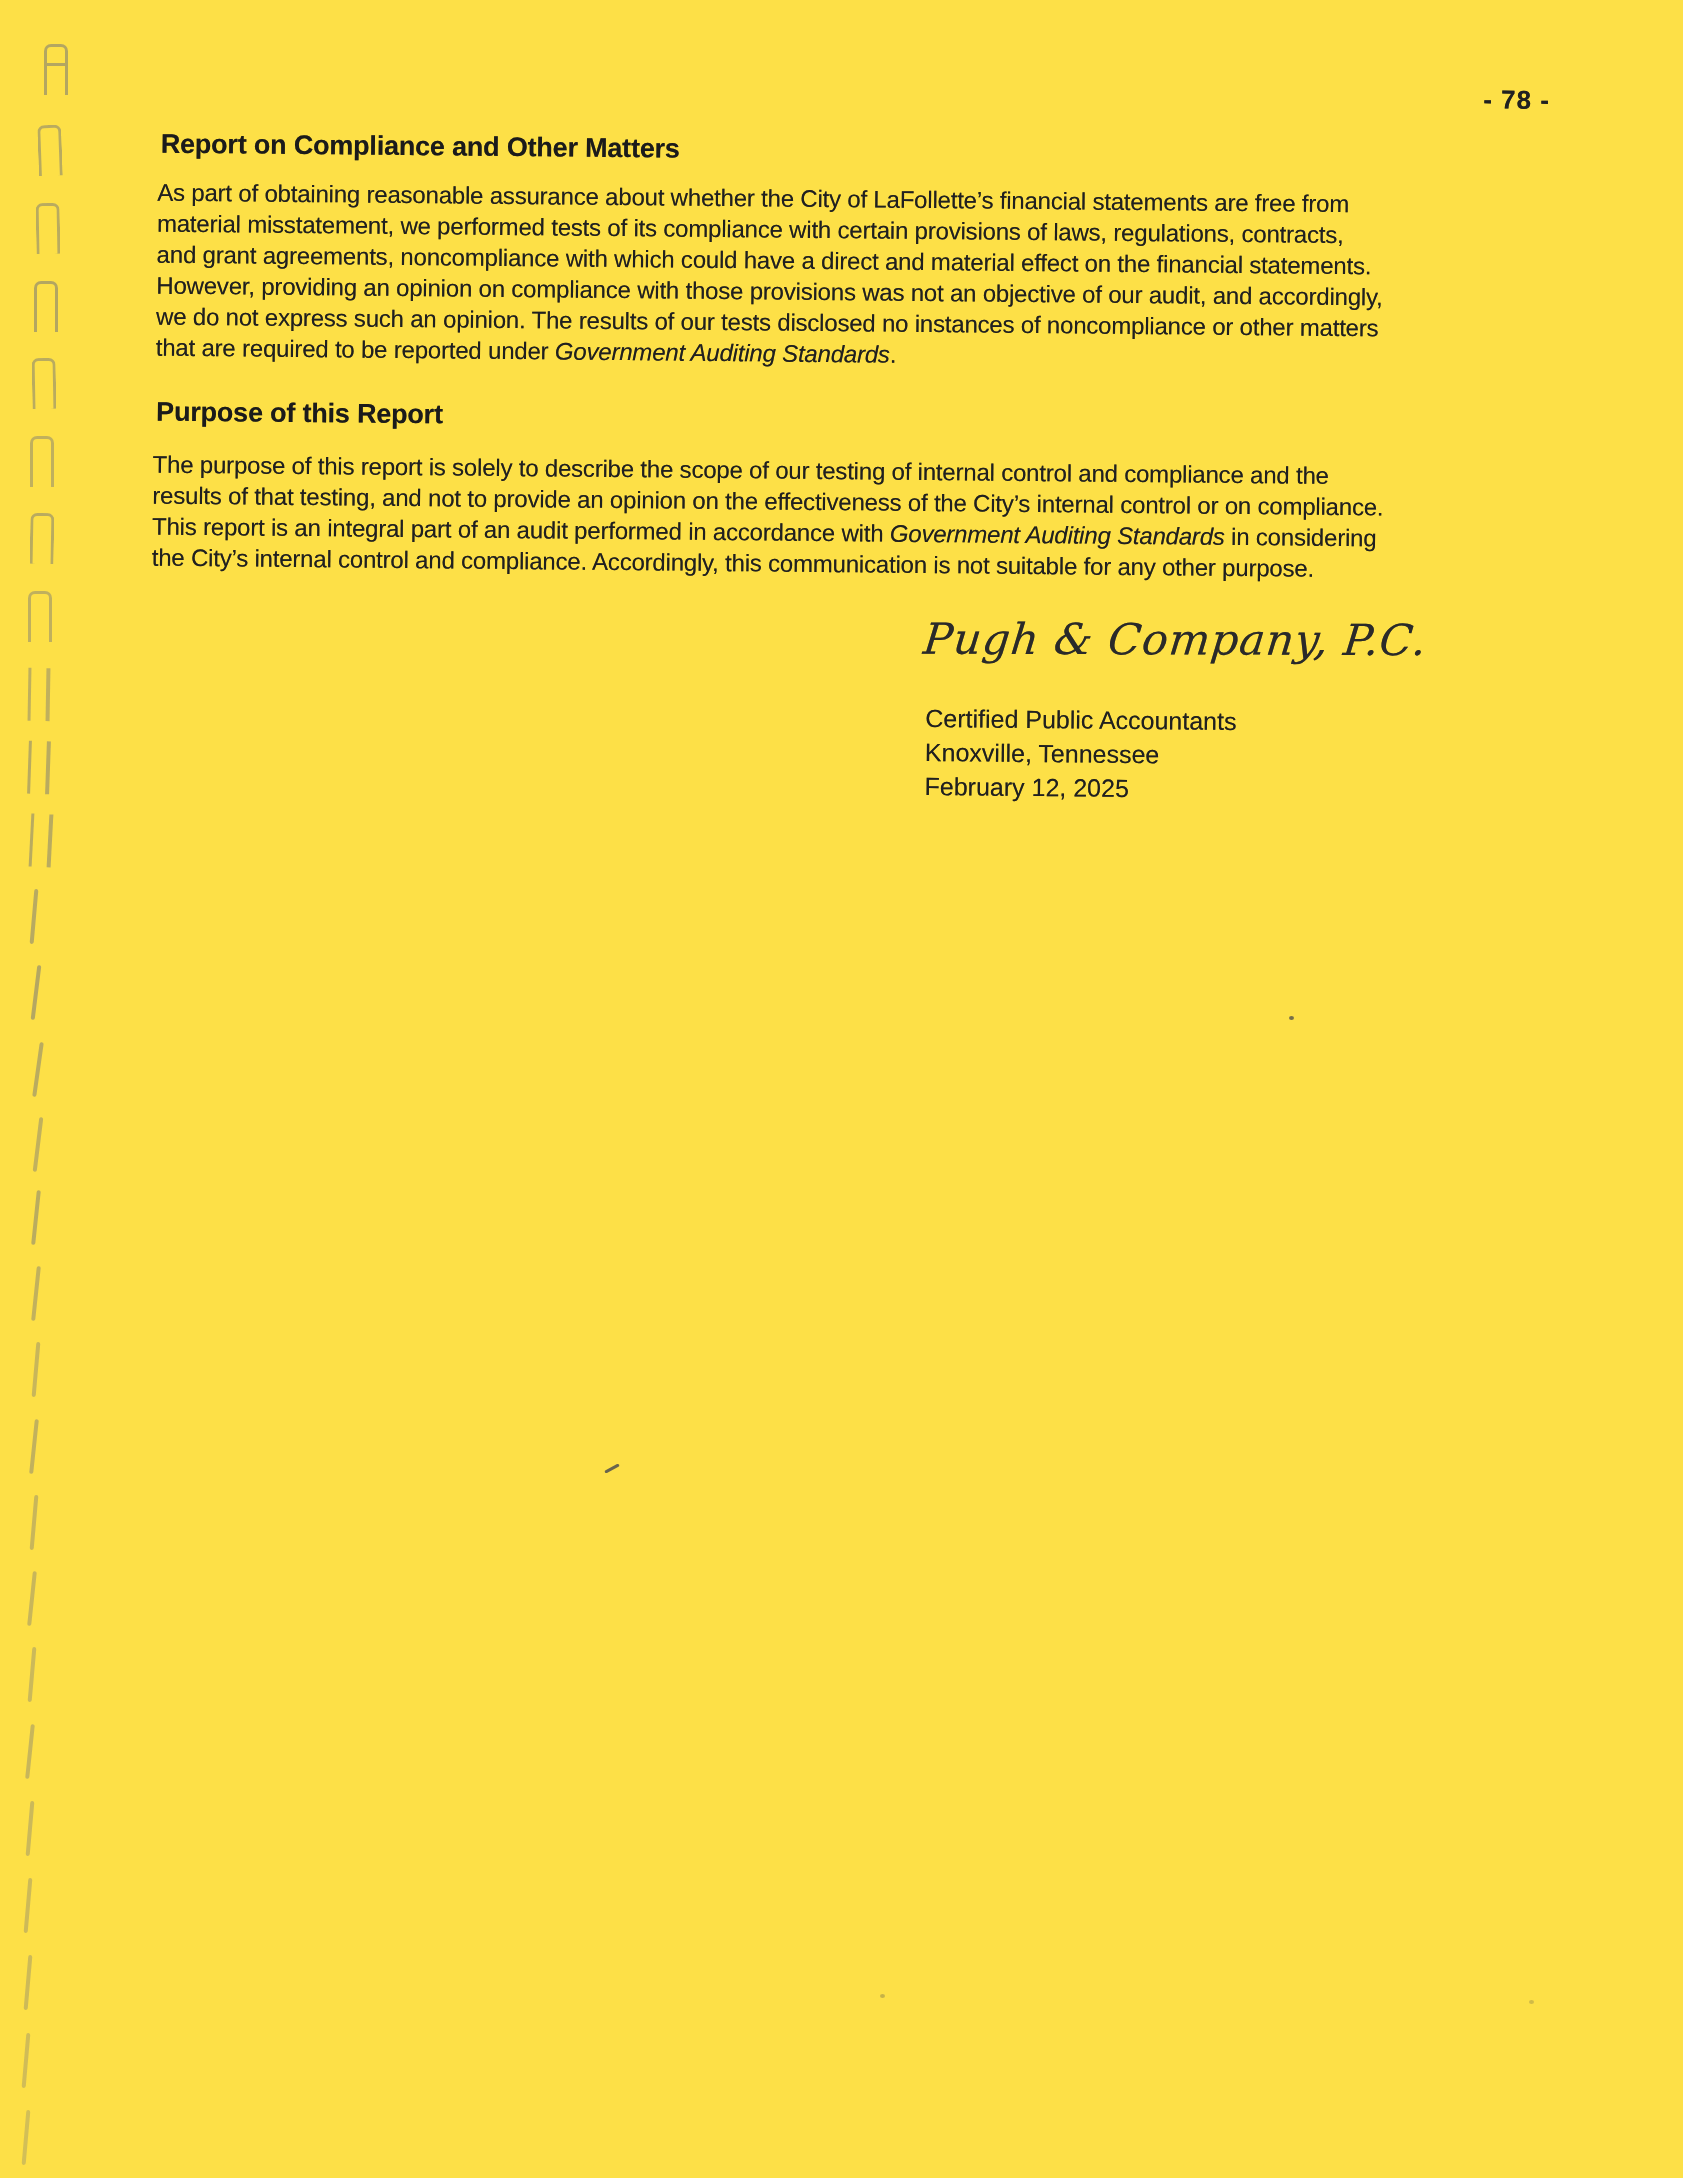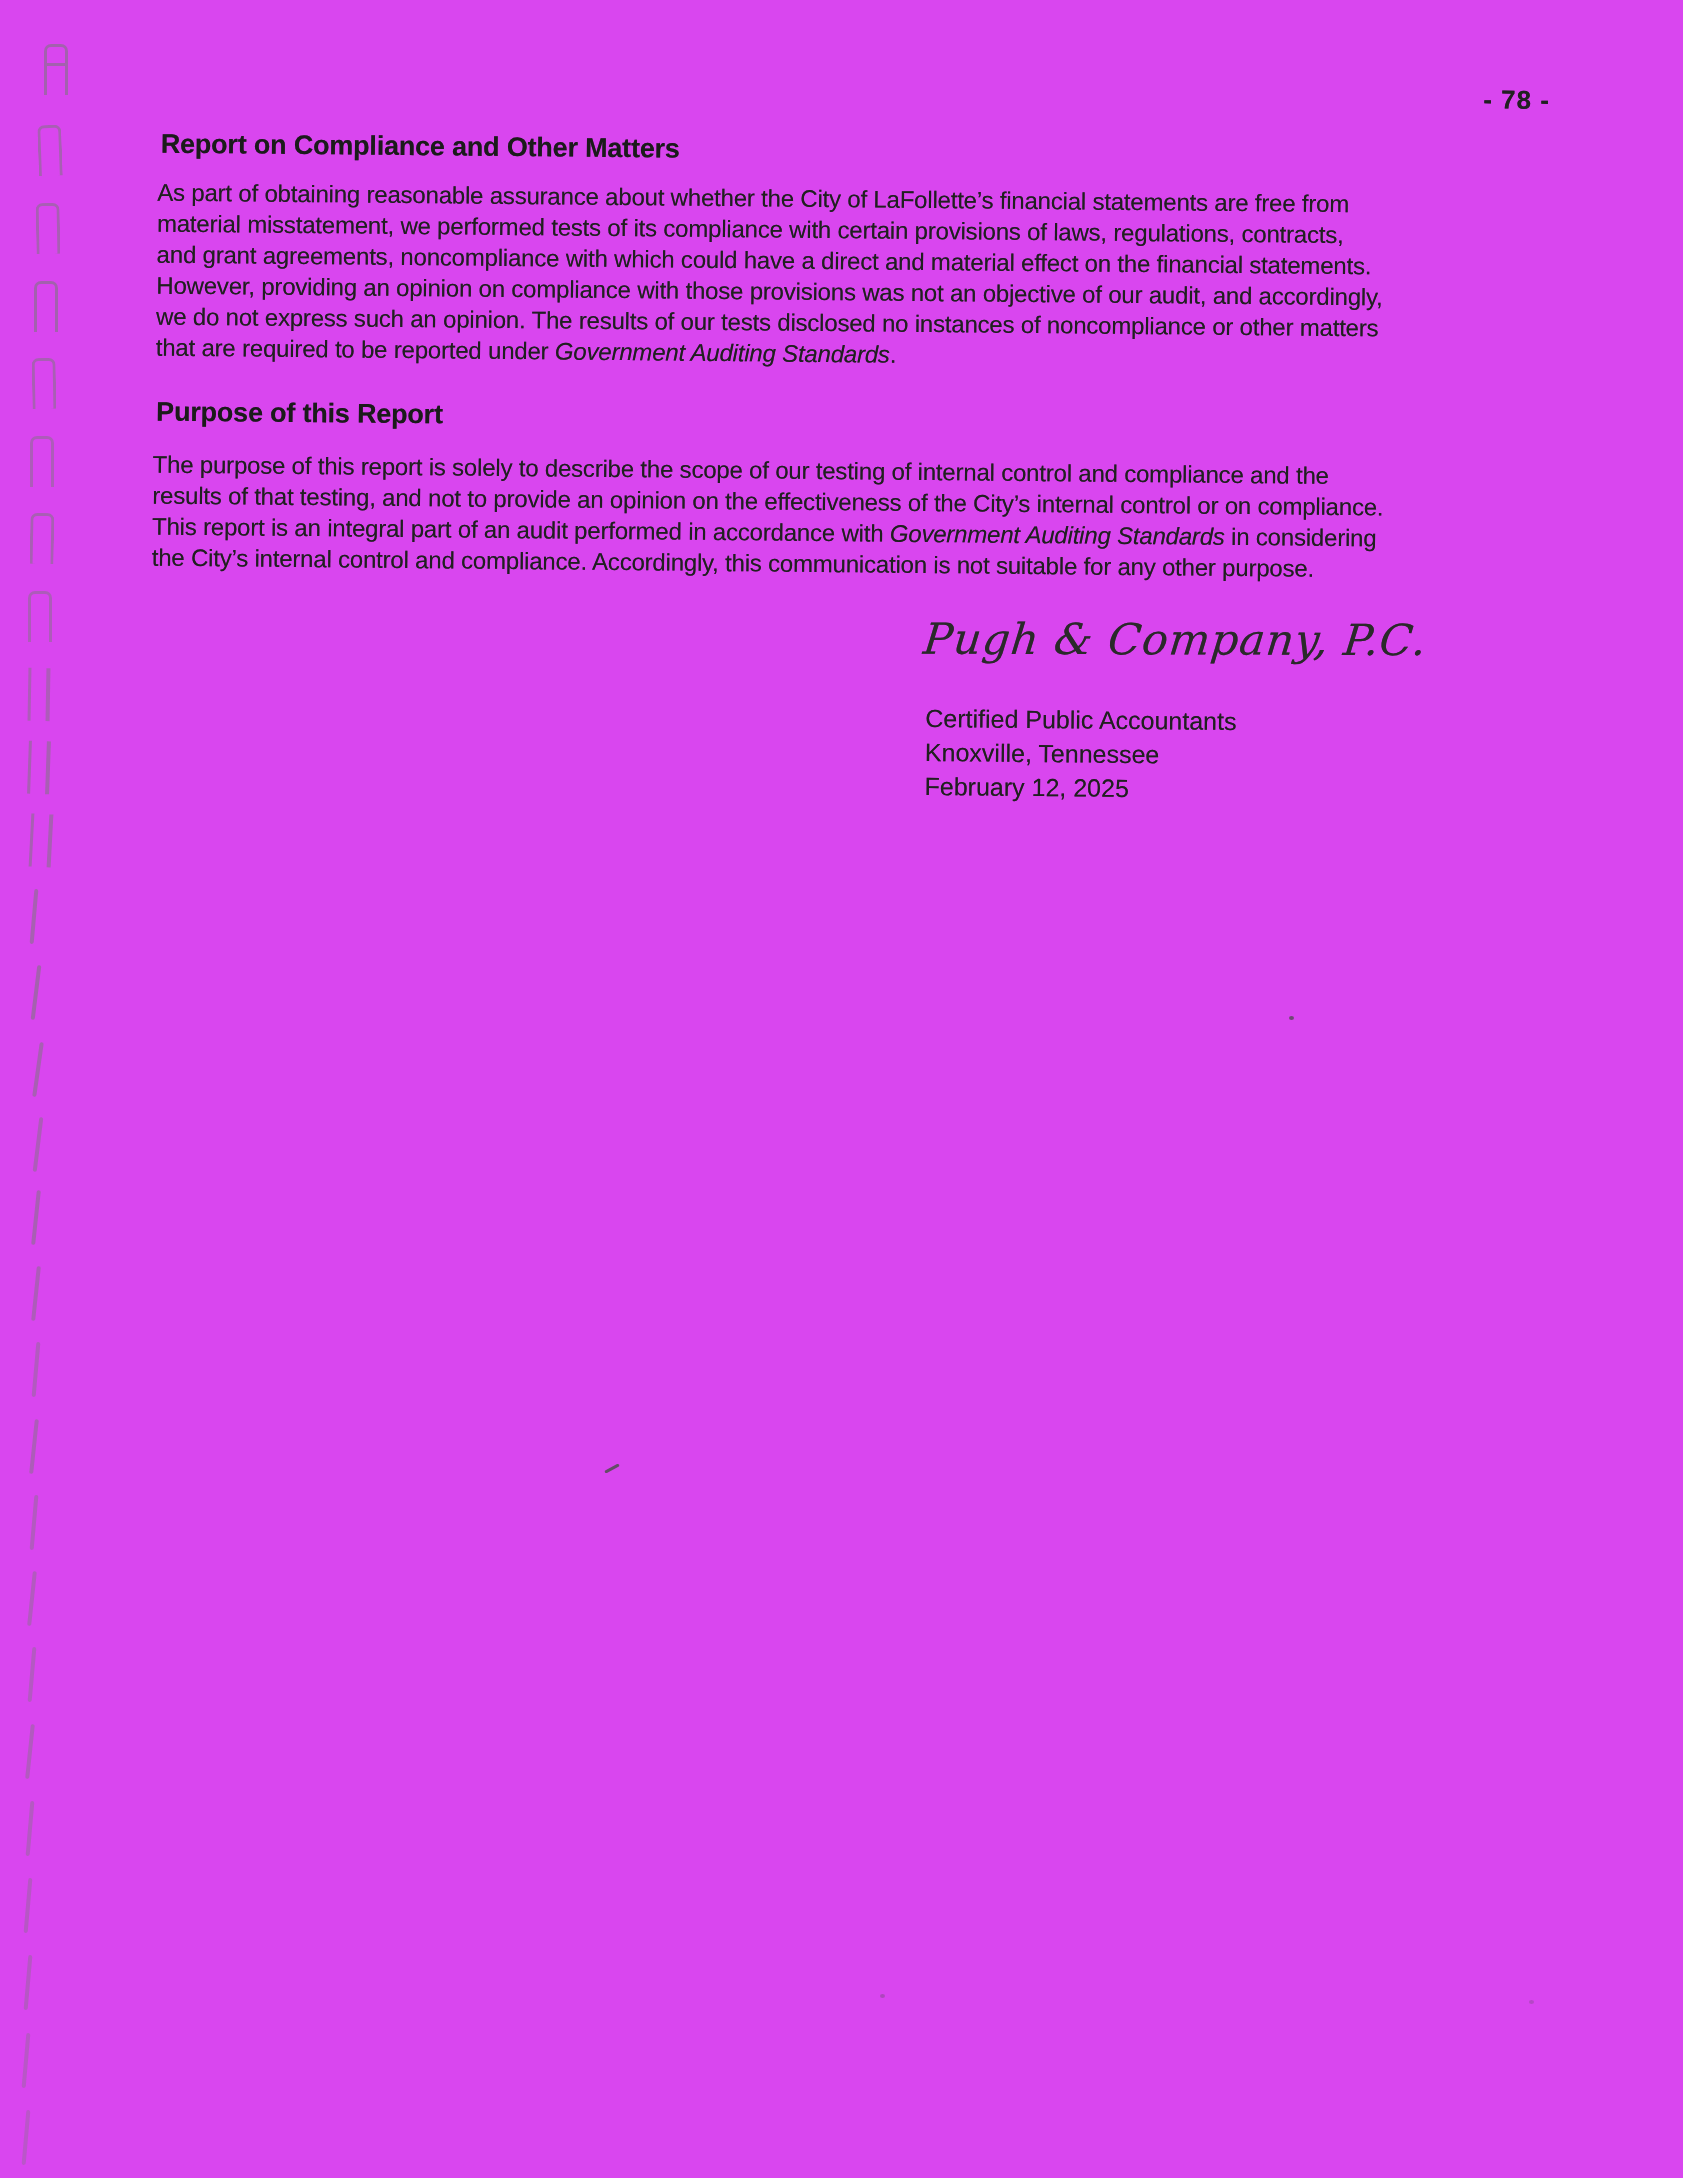--- a/index.html
+++ b/index.html
@@ -1,19 +1,19 @@
 <!DOCTYPE html>
 <html><head>
 <meta charset="utf-8">
 <style>
   html,body{margin:0;padding:0;background:#ffffff;}
   .page{
     position:relative;
     width:1683px;height:2178px;
-    background:#d946ef;
+    background:#fde047;
     overflow:hidden;
     font-family:"Liberation Sans", sans-serif;
     color:#212121;
   }
   
   .sheet{
     position:absolute;inset:0;
     transform:rotate(0.55deg);
     transform-origin:297px 119px;
   }

